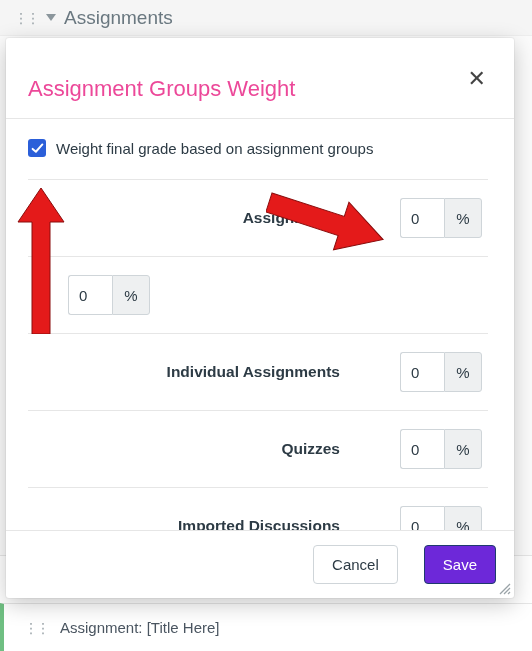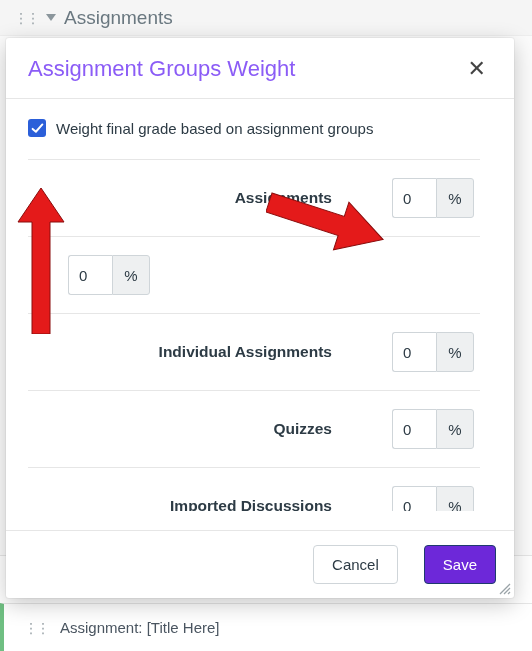--- a/index.html
+++ b/index.html
@@ -80,35 +80,36 @@
   .modal-header {
     display: flex;
     align-items: center;
     justify-content: space-between;
     padding: 18px 22px 16px 22px;
     border-bottom: 1px solid #e6e6e6;
   }
   .modal-title {
     font-size: 22px;
     font-weight: 400;
-    color: #8b5cf6;
+    color: #ec4899;
+    margin-top: 20px;
   }
   .close-btn {
     background: none;
     border: none;
     font-size: 22px;
     line-height: 1;
     color: #444;
     cursor: pointer;
     padding: 2px 6px;
   }
 
   .modal-body {
     flex: 1;
-    padding: 14px 24px 0 22px;
+    padding: 14px 16px 0 22px;
     position: relative;
     overflow: hidden;
     display: flex;
   }
   .body-inner {
     flex: 1;
     padding-right: 6px;
   }
 
   .weight-check-row {

